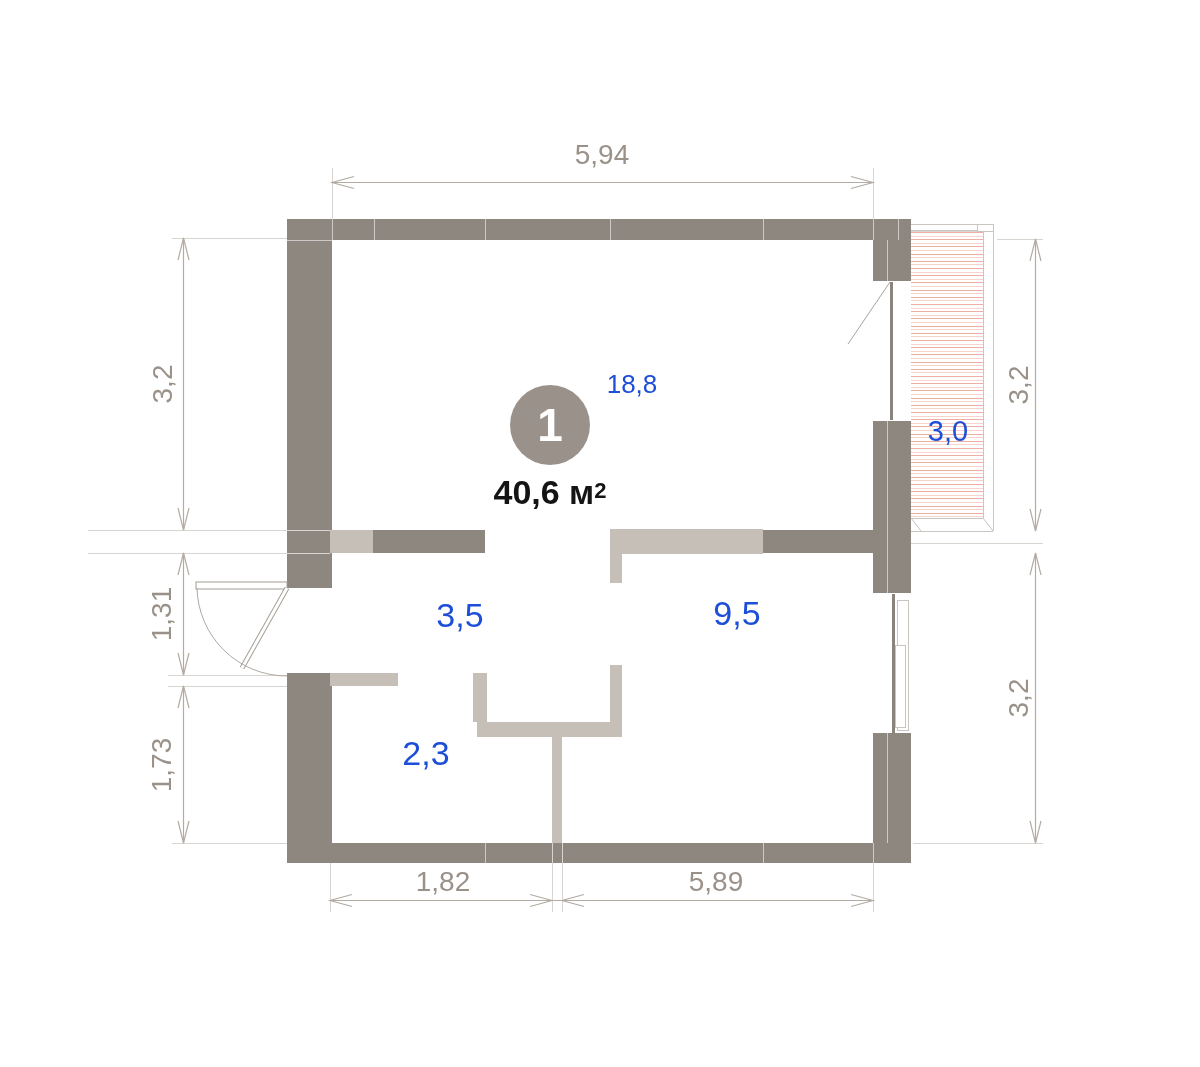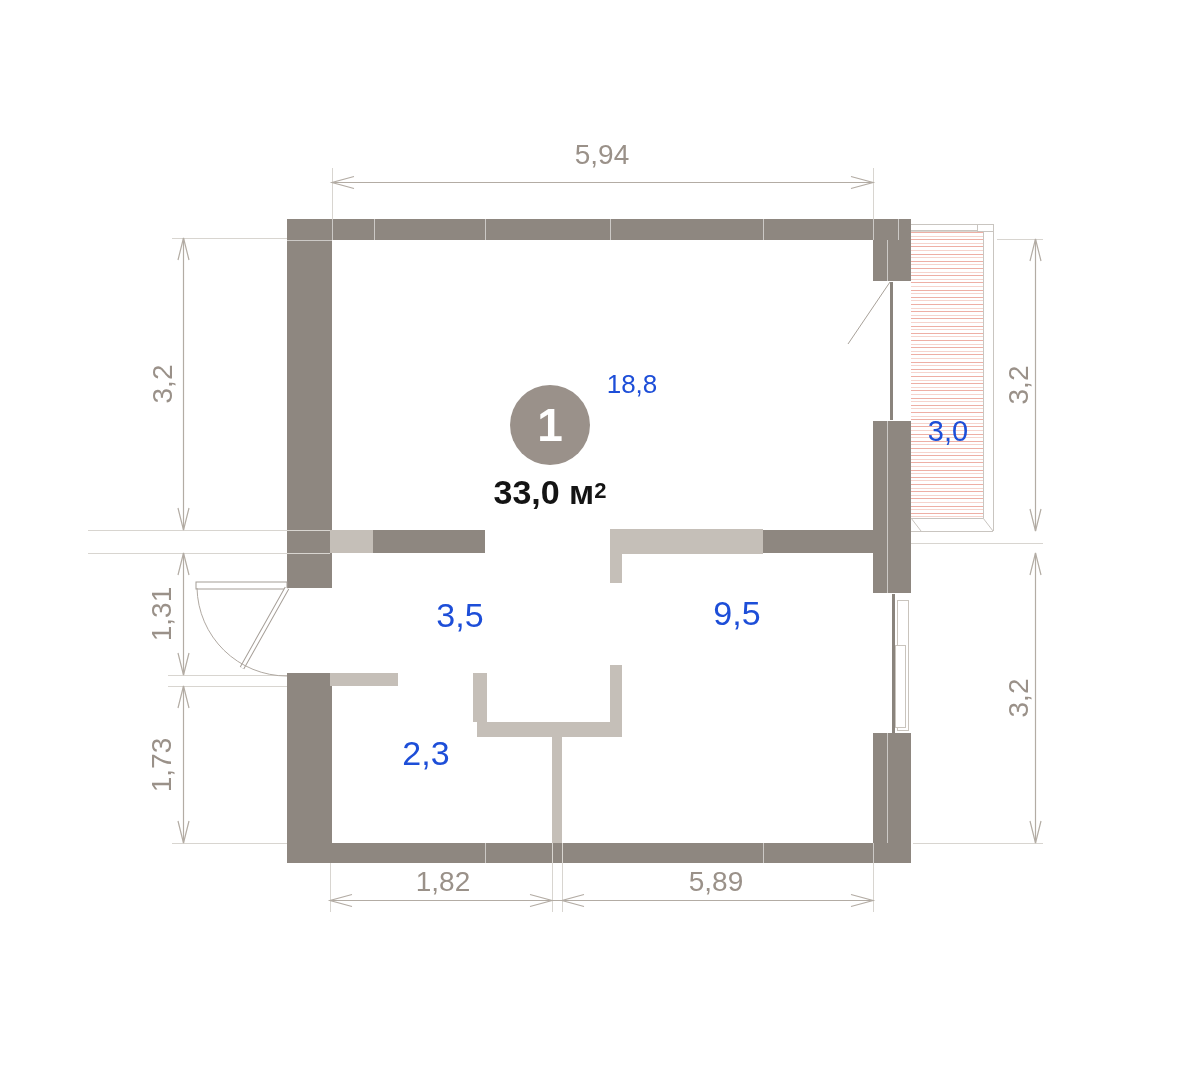--- a/index.html
+++ b/index.html
@@ -157,15 +157,15 @@
 
   <div class="roomtxt" style="left:632px;top:384px;font-size:26px;">18,8</div>
   <div class="roomtxt" style="left:460px;top:615px;">3,5</div>
   <div class="roomtxt" style="left:737px;top:613px;">9,5</div>
   <div class="roomtxt" style="left:426px;top:753px;">2,3</div>
   <div class="roomtxt" style="left:948px;top:387px;font-size:29px;margin-top:44px;">3,0</div>
 
   <div class="circle">
     <span>1</span>
   </div>
-  <div class="areatxt"><span>33,0</span>&nbsp;<span>м</span><sup>2</sup></div>
+  <div class="areatxt"><span>40,6</span>&nbsp;<span>м</span><sup>2</sup></div>
 
 </div>
 
 </body></html>

